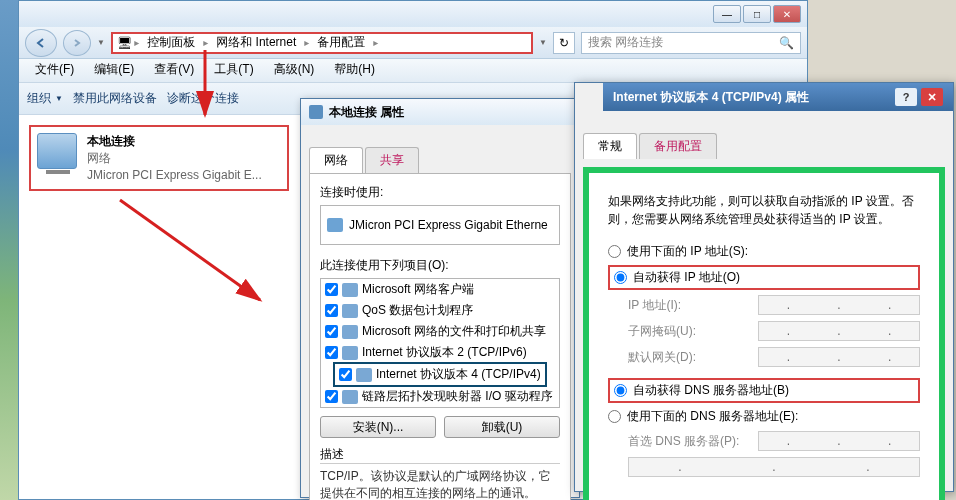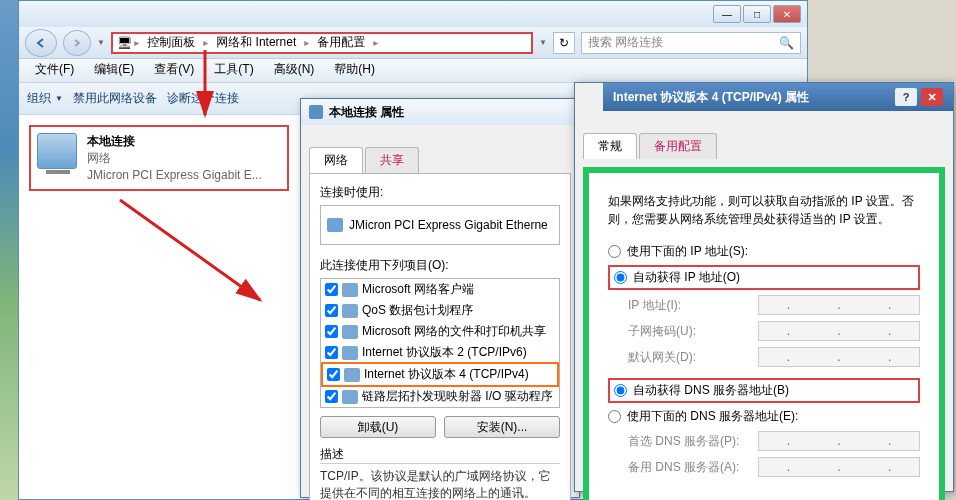--- a/index.html
+++ b/index.html
@@ -53,21 +53,21 @@
 .tab { padding: 4px 14px; background: #fff; border: 1px solid #b5b5b5; border-bottom: none; border-radius: 3px 3px 0 0; cursor: pointer; margin-top: 16px; }
 .tab.inactive { background: #e8e8e8; color: #be185d; }
 .dlg-body { background: #fff; margin: 0 8px 8px; border: 1px solid #b5b5b5; padding: 10px; height: 340px; }
 .group-label { margin-bottom: 4px; }
 .device-box { border: 1px solid #b5b5b5; padding: 4px 6px; display: flex; align-items: center; gap: 6px; background: #fff; height: 40px; }
 .device-icon { width: 16px; height: 14px; background: #6ca3d4; border-radius: 2px; }
 .item-list { border: 1px solid #b5b5b5; margin-top: 4px; height: 130px; overflow: hidden; background: #fff; }
 .item-row { display: flex; align-items: center; gap: 4px; padding: 2px 4px; }
 .item-row input[type=checkbox] { width: 13px; height: 13px; }
 .item-row-icon { width: 16px; height: 14px; background: #7aa8d4; border-radius: 2px; }
-.item-row.highlighted { border: 2px solid #f97316; margin: -1px 0; }
+.item-row.highlighted { border: 2px solid #0c4a6e; margin: -1px 12px; }
 .btn-row { display: flex; gap: 8px; margin-top: 8px; }
 .dlg-btn { flex: 1; height: 22px; background: linear-gradient(to bottom, #f8f8f8, #e0e0e0); border: 1px solid #999; border-radius: 3px; font-size: 12px; cursor: pointer; }
 .desc-box { margin-top: 8px; }
 .desc-text { border: 1px solid #ccc; border-left: none; border-right: none; border-bottom: none; padding: 4px 0; line-height: 1.4; color: #333; height: 40px; overflow: hidden; }
 
 
 .ipv4-dialog { position: absolute; left: 574px; top: 82px; width: 380px; height: 410px; background: #f0f0f0; border: 1px solid #4f7aa4; box-shadow: 2px 2px 10px rgba(0,0,0,0.35); }
 .ipv4-title { height: 28px; background: linear-gradient(to bottom, #5a8ec8, #3a6ba0); color: #fff; display: flex; align-items: center; padding: 0 10px; font-weight: bold; margin-left: 28px; }
 .ipv4-title .ctrl { margin-left: auto; display: flex; gap: 4px; }
 .ipv4-title .ctrl span { width: 22px; height: 18px; background: #e8f0f8; color: #333; display: flex; align-items: center; justify-content: center; border-radius: 2px; font-size: 11px; cursor: pointer; }
@@ -220,22 +220,22 @@
           <span>Internet 协议版本 4 (TCP/IPv4)</span>
         </div>
       <div class="item-row">
           <input type="checkbox" checked="" style="">
           <span class="item-row-icon"></span>
           <span>链路层拓扑发现映射器 I/O 驱动程序</span>
         </div>
       <div class="item-row"></div>
     </div>
     <div class="btn-row">
+      <button class="dlg-btn">安装(N)...</button>
       <button class="dlg-btn">卸载(U)</button>
-      <button class="dlg-btn">安装(N)...</button>
     </div>
     <div class="desc-box">
       <div>描述</div>
       <div class="desc-text">TCP/IP。该协议是默认的广域网络协议，它提供在不同的相互连接的网络上的通讯。</div>
     </div>
   </div>
 </div>
 
 <div class="ipv4-dialog">
   <div class="ipv4-title">
@@ -298,21 +298,20 @@
       </div>
       <div class="field-row">
         <span class="field-label">首选 DNS 服务器(P):</span>
         <div class="ip-input">
             <span class="ip-dot">.</span>
             <span class="ip-dot">.</span>
             <span class="ip-dot">.</span>
           </div>
       </div>
       <div class="field-row">
-        <span class="field-label">备用 DNS 服务器(A):</span>
         <div class="ip-input">
             <span class="ip-dot">.</span>
             <span class="ip-dot">.</span>
             <span class="ip-dot">.</span>
           </div>
       </div>
     </div>
 
     <div style="display:flex;align-items:center;justify-content:space-between;margin-top:6px">
       <div class="chk-row">

